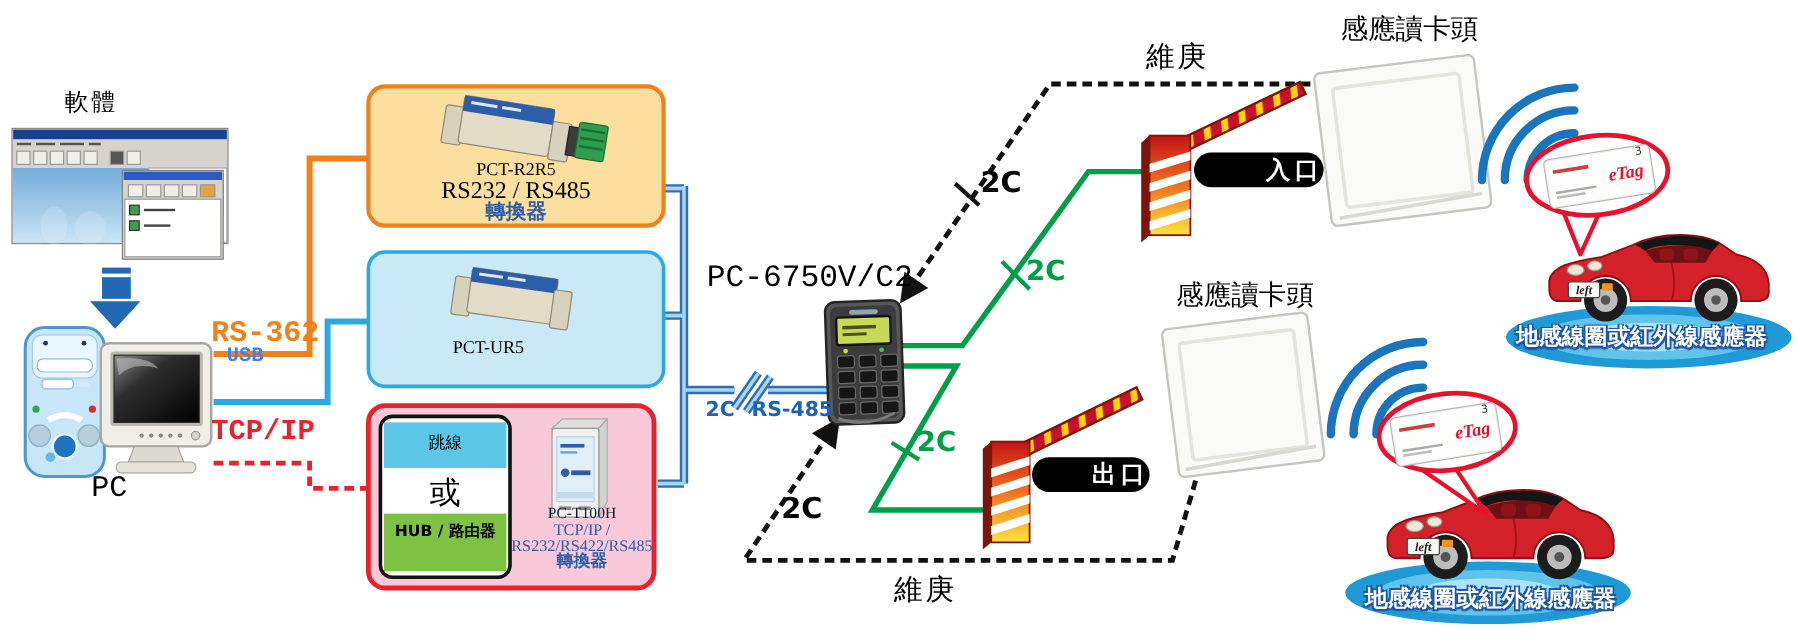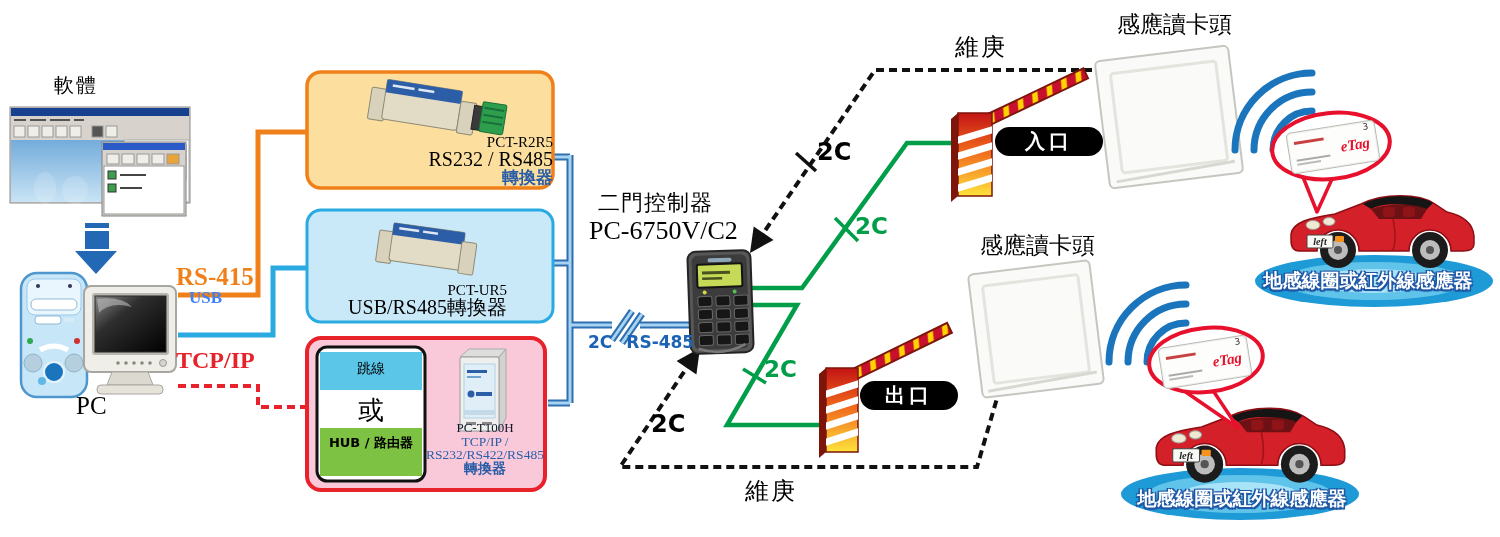--- a/index.html
+++ b/index.html
@@ -1,24 +1,24 @@
 <!DOCTYPE html>
 <html><head>
 <meta charset="utf-8">
 <style>
   html,body{margin:0;padding:0;background:#fff;}
   #stage{position:relative;width:1500px;height:537px;background:#ffffff;overflow:hidden;
          font-family:"DejaVu Sans",sans-serif;}
   #gfx{position:absolute;left:0;top:0;}
   .lbl{position:absolute;white-space:nowrap;color:#000;}
-  .serif{font-family:Liberation Serif, serif;text-align:center;}
+  .serif{font-family:Liberation Mono, monospace;text-align:center;}
   .b{font-weight:bold;}
-  .pill{position:absolute;background:#000;color:#fff;border-radius:16px;text-align:center;
+  .pill{position:absolute;background:#000;color:#fff;border-radius:16px;text-align:right;
         font-weight:bold;font-size:20px;line-height:29px;letter-spacing:4px;}
-  .boxlbl{position:absolute;text-align:right;}
+  .boxlbl{position:absolute;text-align:center;}
   .boxlbl .model{font-family:"Liberation Serif",serif;font-size:15px;line-height:16px;color:#000;}
   .boxlbl .t1{font-family:"Liberation Serif",serif;font-size:20px;line-height:18px;color:#000000;}
   .boxlbl .t2{font-size:17px;line-height:18px;font-weight:bold;color:#2B5EA7;}
   .devlbl{position:absolute;text-align:center;}
   .devlbl .model{font-family:"Liberation Serif",serif;font-size:13px;line-height:14px;color:#0f172a;}
   .devlbl .l1,.devlbl .l2{font-family:"Liberation Serif",serif;font-size:13.5px;line-height:13px;color:#2B5EA7;}
   .devlbl .l3{font-size:14px;line-height:14px;font-weight:bold;color:#2B5EA7;}
   .ground{position:absolute;width:240px;text-align:center;font-size:19px;font-weight:bold;color:#fff;
     text-shadow:-1.5px -1.5px 0 #1F57A4,1.5px -1.5px 0 #1F57A4,-1.5px 1.5px 0 #1F57A4,
                  1.5px 1.5px 0 #1F57A4,0 2px 1px #1F57A4;}
@@ -341,46 +341,44 @@
   </g>
   <g>
     <path d="M1177,386 L1238,428 L1214,392 Z" fill="#fff" stroke="#E8112D" stroke-width="3.5" stroke-linejoin="round"></path>
     <ellipse cx="1206" cy="360" rx="57" ry="32" fill="#fff" stroke="#E8112D" stroke-width="4" transform="rotate(-6,1206,360)"></ellipse>
   </g>
 </svg>
 
 <div class="lbl" style="left:54px;top:72px;font-size:20px;letter-spacing:2px;">軟體</div>
 <div class="lbl serif" style="left:76px;top:392px;font-size:25px;">PC</div>
 
-<div class="lbl serif b" style="left:176px;top:263px;font-size:25px;color:#F08019;">RS-415</div>
+<div class="lbl serif b" style="left:176px;top:263px;font-size:25px;color:#F08019;">RS-362</div>
 <div class="lbl serif b" style="left:189px;top:288px;font-size:17px;color:#3b82f6;">USB</div>
 <div class="lbl serif b" style="left:176px;top:347px;font-size:24px;color:#E8222A;">TCP/IP</div>
 
 <div class="boxlbl" style="left:307px;top:134px;width:246px;">
   <div class="model">PCT-R2R5</div>
   <div class="t1">RS232 / RS485</div>
   <div class="t2">轉換器</div>
 </div>
 <div class="boxlbl" style="left:307px;top:282px;width:200px;">
   <div class="model">PCT-UR5</div>
-  <div class="t1">USB/RS485轉換器</div>
 </div>
 
 <div class="lbl" style="left:318px;top:360px;width:106px;text-align:center;font-size:14px;">跳線</div>
 <div class="lbl" style="left:318px;top:393px;width:106px;text-align:center;font-size:26px;">或</div>
 <div class="lbl b" style="left:314px;top:434px;width:114px;text-align:center;font-size:13px;">HUB / 路由器</div>
 
 <div class="devlbl" style="left:423px;top:421px;width:124px;">
   <div class="model">PC-T100H</div>
   <div class="l1">TCP/IP  /</div>
   <div class="l2">RS232/RS422/RS485</div>
   <div class="l3">轉換器</div>
 </div>
 
-<div class="lbl" style="left:598px;top:188px;font-size:22px;letter-spacing:1px;">二門控制器</div>
 <div class="lbl serif" style="left:589px;top:216px;font-size:26px;">PC-6750V/C2</div>
 
 <div class="lbl b" style="left:588px;top:332px;font-size:17px;color:#1C63B5;">
   <span style="margin-right:14px;">2C</span><span>RS-485</span>
 </div>
 
 <div class="lbl b" style="left:855px;top:213px;font-size:23px;color:#009E49;">2C</div>
 <div class="lbl b" style="left:764px;top:356px;font-size:23px;color:#009E49;">2C</div>
 <div class="lbl b" style="left:817px;top:138px;font-size:24px;">2C</div>
 <div class="lbl b" style="left:651px;top:410px;font-size:24px;">2C</div>

